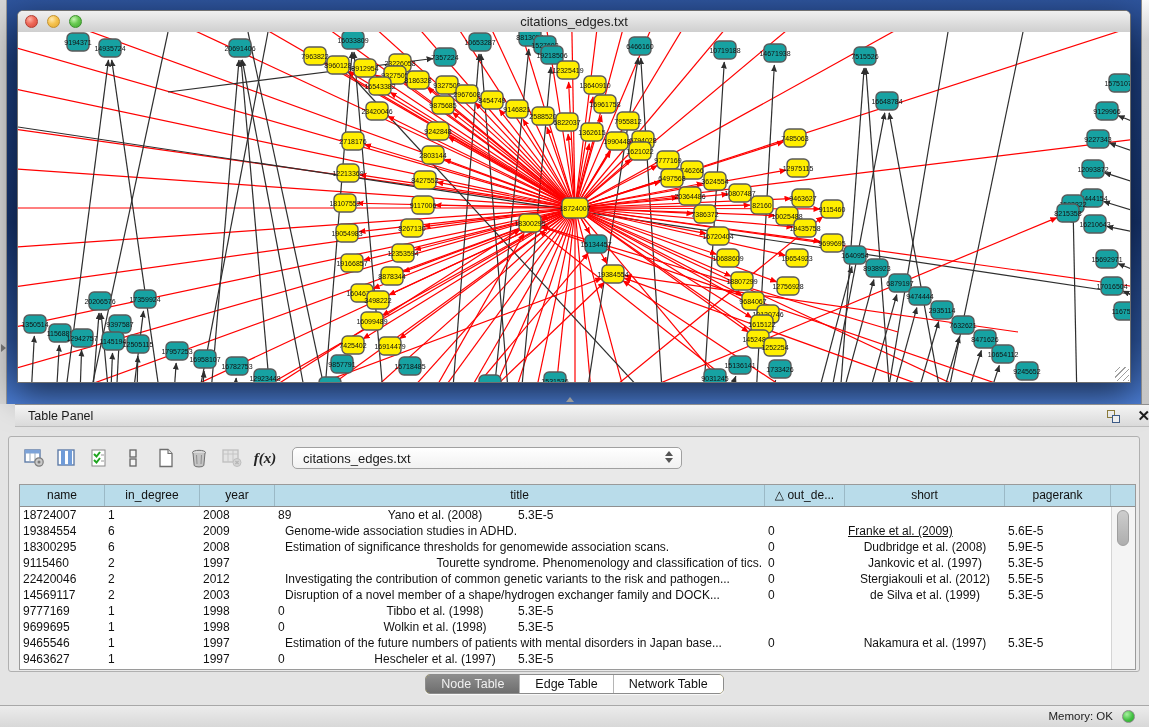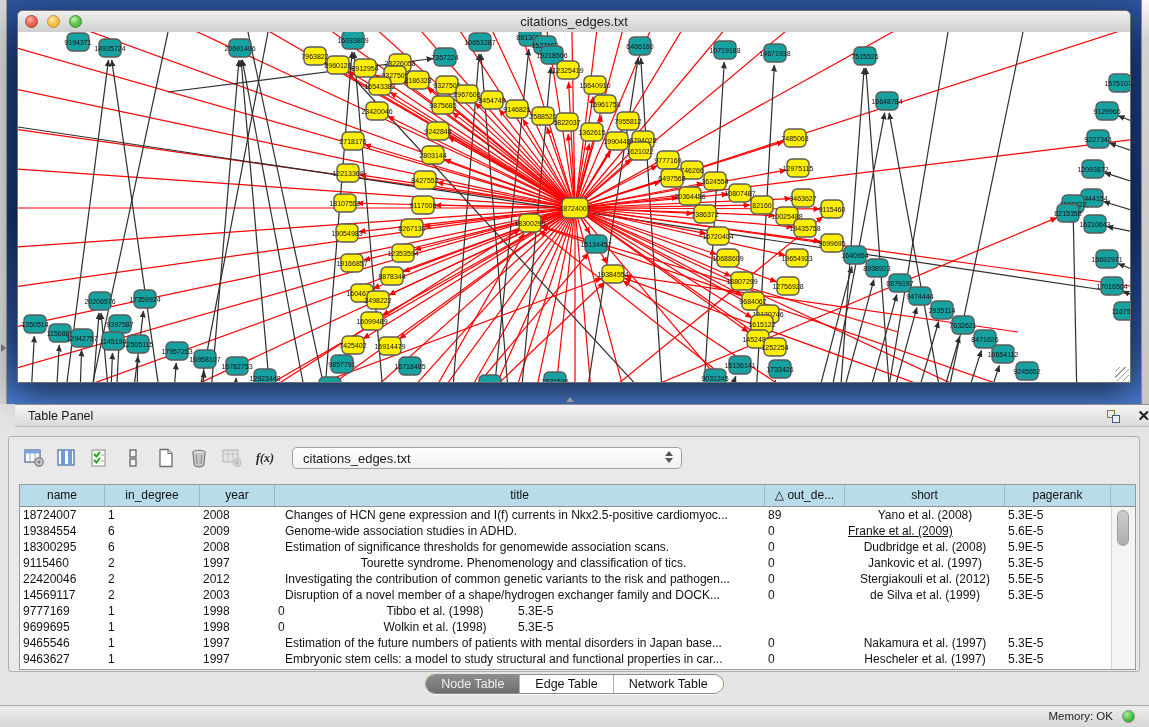--- a/index.html
+++ b/index.html
@@ -32,42 +32,42 @@
   .float-icon .sq1{position:absolute;left:0;top:0;width:8px;height:8px;border:1.5px solid #8a7a3a;box-sizing:border-box;}
   .float-icon .sq2{position:absolute;right:0;bottom:0;width:8px;height:8px;border:1.5px solid #3c5a86;background:#eee;box-sizing:border-box;}
   .close-x{position:absolute;right:14px;top:2px;font-size:15px;font-weight:bold;color:#1c1c1c;cursor:default;}
   .split-grip{position:absolute;left:566px;top:397px;width:0;height:0;border-left:4px solid transparent;border-right:4px solid transparent;border-bottom:5px solid #9a9a9a;}
   .inner-panel{position:absolute;left:8px;top:436px;width:1132px;height:236px;background:#e9e9e9;
      border:1px solid #b0b0b0;border-radius:3px;box-sizing:border-box;}
   
   .toolbar{position:absolute;left:12px;top:8px;height:26px;display:flex;align-items:center;}
   .tb-btn{width:26px;height:24px;margin-right:7px;display:flex;align-items:center;justify-content:center;}
   .tb-btn svg{display:block;}
-  .fx{font-family:"Liberation Serif",serif;font-style:italic;font-weight:bold;font-size:12px;color:#222;margin-right:8px;}
+  .fx{font-family:"Liberation Serif",serif;font-style:italic;font-weight:bold;font-size:15px;color:#222;margin-right:8px;}
   .combo{position:relative;margin-left:6px;width:390px;height:22px;border:1px solid #a0a0a0;border-radius:5px;
      background:linear-gradient(#ffffff,#f1f1f1);box-sizing:border-box;}
   .combo .val{position:absolute;left:10px;top:3px;font-size:13px;color:#1a1a1a;}
   .combo .spin{position:absolute;right:8px;top:3px;display:flex;flex-direction:column;gap:2px;}
   .combo .up{width:0;height:0;border-left:4px solid transparent;border-right:4px solid transparent;border-bottom:5px solid #555;}
   .combo .dn{width:0;height:0;border-left:4px solid transparent;border-right:4px solid transparent;border-top:5px solid #555;}
   
   .table-wrap{position:absolute;left:19px;top:484px;width:1117px;height:186px;border:1px solid #9a9a9a;
      background:#fff;box-sizing:border-box;overflow:hidden;}
   .thead{display:flex;height:22px;background:#b9dcea;border-bottom:1px solid #8f8f8f;box-sizing:border-box;}
   .th{box-sizing:border-box;border-right:1px solid #9bb9c6;font-size:12px;color:#111;text-align:center;
       line-height:21px;white-space:nowrap;overflow:hidden;}
   .tbody{position:absolute;left:0;top:22px;right:24px;bottom:0;}
   .tr{display:flex;height:16px;line-height:16px;}
   .td{box-sizing:border-box;font-size:12px;color:#111;white-space:nowrap;overflow:hidden;padding:0 3px;}
   .vscroll{position:absolute;right:0;top:22px;width:23px;bottom:0;background:#f4f4f4;border-left:1px solid #d5d5d5;}
   .vthumb{position:absolute;left:5px;top:3px;width:12px;height:36px;border-radius:6px;
       background:linear-gradient(#cdcdcd,#aeaeae);border:1px solid #9e9e9e;box-sizing:border-box;}
   
   .tabs{position:absolute;left:0;top:674px;width:1149px;display:flex;justify-content:center;}
-  .seg-group{display:flex;border:1px solid #8c8c8c;border-radius:10px;overflow:hidden;background:#fde047;
+  .seg-group{display:flex;border:1px solid #8c8c8c;border-radius:5px;overflow:hidden;background:#fde047;
       box-shadow:0 1px 1px rgba(255,255,255,.8);}
   .seg{padding:2px 15px;font-size:12.5px;color:#111;background:#fff;border-left:1px solid #b5b5b5;}
   .seg:first-child{border-left:none;}
   .seg.active{background:linear-gradient(#8d8d8d,#6e6e6e);color:#f0f0f0;}
   
   .statusbar{position:absolute;left:0;top:705px;width:1149px;height:22px;box-sizing:border-box;
       background:linear-gradient(#ececec,#d8d8d8);border-top:1px solid #a8a8a8;}
   .statusbar .mem{position:absolute;right:36px;top:4px;font-size:11.5px;color:#222;}
   .mem-dot{position:absolute;right:14px;top:4px;width:13px;height:13px;border-radius:50%;
       background:radial-gradient(circle at 35% 30%,#a8f0a0,#43c143 55%,#2ba32b);border:1px solid #8a8a8a;box-sizing:border-box;}
@@ -873,21 +873,20 @@
         <div class="th" style="width: 490px; text-align: center;">title</div>
         <div class="th" style="width: 80px; text-align: center;">△ out_de...</div>
         <div class="th" style="width: 160px; text-align: center;">short</div>
         <div class="th" style="width: 106px; text-align: center;">pagerank</div>
       </div>
     <div class="tbody" id="tbody">
         <div class="tr">
           <div class="td" style="width: 85px; text-align: left;">18724007</div>
           <div class="td" style="width: 95px; text-align: left;">1</div>
           <div class="td" style="width: 75px; text-align: left;">2008</div>
-          <div class="td" style="width: 490px; text-align: left; padding-left: 10px;">Changes of HCN gene expression and I(f) currents in Nkx2.5-positive cardiomyoc...</div>
           <div class="td" style="width: 80px; text-align: left;">89</div>
           <div class="td" style="width: 160px; text-align: center;">Yano et al. (2008)</div>
           <div class="td" style="width: 106px; text-align: left;">5.3E-5</div>
         </div>
         <div class="tr">
           <div class="td" style="width: 85px; text-align: left;">19384554</div>
           <div class="td" style="width: 95px; text-align: left;">6</div>
           <div class="td" style="width: 75px; text-align: left;">2009</div>
           <div class="td" style="width: 490px; text-align: left; padding-left: 10px;">Genome-wide association studies in ADHD.</div>
           <div class="td" style="width: 80px; text-align: left;">0</div>
@@ -900,21 +899,21 @@
           <div class="td" style="width: 75px; text-align: left;">2008</div>
           <div class="td" style="width: 490px; text-align: left; padding-left: 10px;">Estimation of significance thresholds for genomewide association scans.</div>
           <div class="td" style="width: 80px; text-align: left;">0</div>
           <div class="td" style="width: 160px; text-align: center;">Dudbridge et al. (2008)</div>
           <div class="td" style="width: 106px; text-align: left;">5.9E-5</div>
         </div>
         <div class="tr">
           <div class="td" style="width: 85px; text-align: left;">9115460</div>
           <div class="td" style="width: 95px; text-align: left;">2</div>
           <div class="td" style="width: 75px; text-align: left;">1997</div>
-          <div class="td" style="width: 490px; text-align: center; padding-left: 10px;">Tourette syndrome. Phenomenology and classification of tics.</div>
+          <div class="td" style="width: 490px; text-align: right; padding-left: 10px;">Tourette syndrome. Phenomenology and classification of tics.</div>
           <div class="td" style="width: 80px; text-align: left;">0</div>
           <div class="td" style="width: 160px; text-align: center;">Jankovic et al. (1997)</div>
           <div class="td" style="width: 106px; text-align: left;">5.3E-5</div>
         </div>
         <div class="tr">
           <div class="td" style="width: 85px; text-align: left;">22420046</div>
           <div class="td" style="width: 95px; text-align: left;">2</div>
           <div class="td" style="width: 75px; text-align: left;">2012</div>
           <div class="td" style="width: 490px; text-align: left; padding-left: 10px;">Investigating the contribution of common genetic variants to the risk and pathogen...</div>
           <div class="td" style="width: 80px; text-align: left;">0</div>
@@ -952,21 +951,20 @@
           <div class="td" style="width: 75px; text-align: left;">1997</div>
           <div class="td" style="width: 490px; text-align: left; padding-left: 10px;">Estimation of the future numbers of patients with mental disorders in Japan base...</div>
           <div class="td" style="width: 80px; text-align: left;">0</div>
           <div class="td" style="width: 160px; text-align: center;">Nakamura et al. (1997)</div>
           <div class="td" style="width: 106px; text-align: left;">5.3E-5</div>
         </div>
         <div class="tr">
           <div class="td" style="width: 85px; text-align: left;">9463627</div>
           <div class="td" style="width: 95px; text-align: left;">1</div>
           <div class="td" style="width: 75px; text-align: left;">1997</div>
-          <div class="td" style="width: 490px; text-align: left; padding-left: 10px;">Embryonic stem cells: a model to study structural and functional properties in car...</div>
           <div class="td" style="width: 80px; text-align: left;">0</div>
           <div class="td" style="width: 160px; text-align: center;">Hescheler et al. (1997)</div>
           <div class="td" style="width: 106px; text-align: left;">5.3E-5</div>
         </div>
       </div>
     <div class="vscroll">
       <div class="vthumb"></div>
     </div>
   </div>
 

